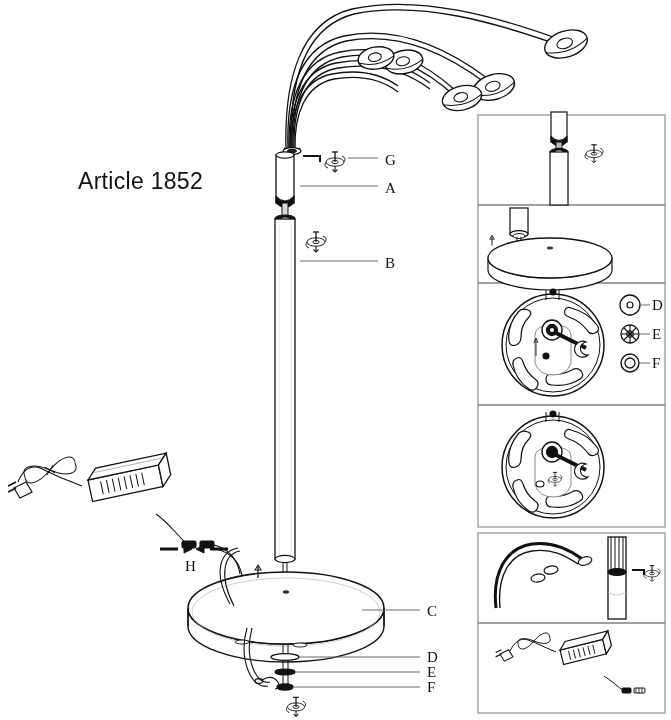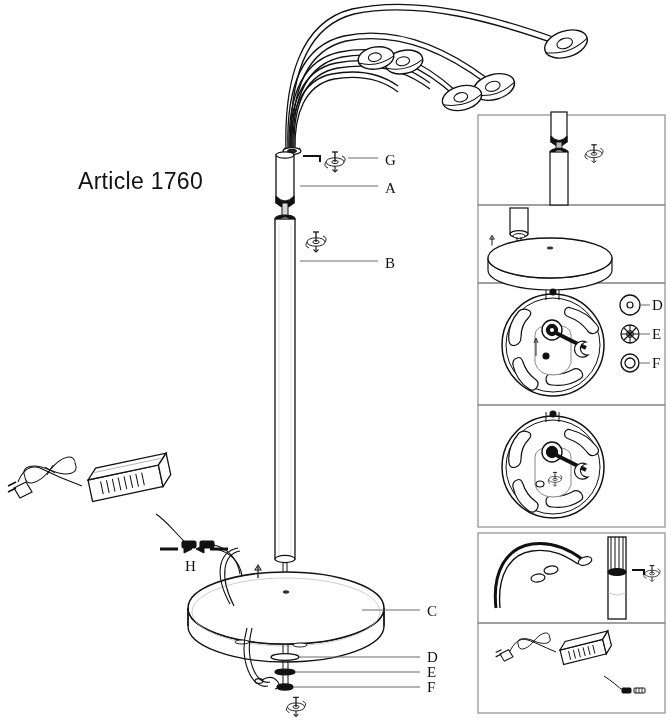--- a/index.html
+++ b/index.html
@@ -346,21 +346,21 @@
         <path d="M0,0 L12,-6 L18,4 L6,10 Z" stroke-width="1.4"></path>
         <path d="M-6,-2 L2,-6 M-6,4 L2,0" stroke-width="1.6"></path>
       </g>
       <path d="M604,676 C612,681 618,687 624,691" fill="none" stroke-width="1"></path>
       <rect x="622" y="688" width="9" height="5" rx="1" stroke-width="1" fill="#111"></rect>
       <rect x="634" y="688" width="11" height="5" rx="1" stroke-width="1" fill="#fff"></rect>
       <path d="M636,688 L636,693 M639,688 L639,693 M642,688 L642,693" stroke-width=".8"></path>
     </g>
   </svg>
 
-  <div class="title">Article 1760</div>
+  <div class="title">Article 1852</div>
 
   <div class="lbl" style="left:385px;top:152px;">G</div>
   <div class="lbl" style="left:385px;top:180px;">A</div>
   <div class="lbl" style="left:385px;top:255px;">B</div>
   <div class="lbl" style="left:427px;top:603px;">C</div>
   <div class="lbl" style="left:427px;top:649px;">D</div>
   <div class="lbl" style="left:427px;top:664px;">E</div>
   <div class="lbl" style="left:427px;top:679px;">F</div>
   <div class="lbl" style="left:185px;top:558px;">H</div>
 

